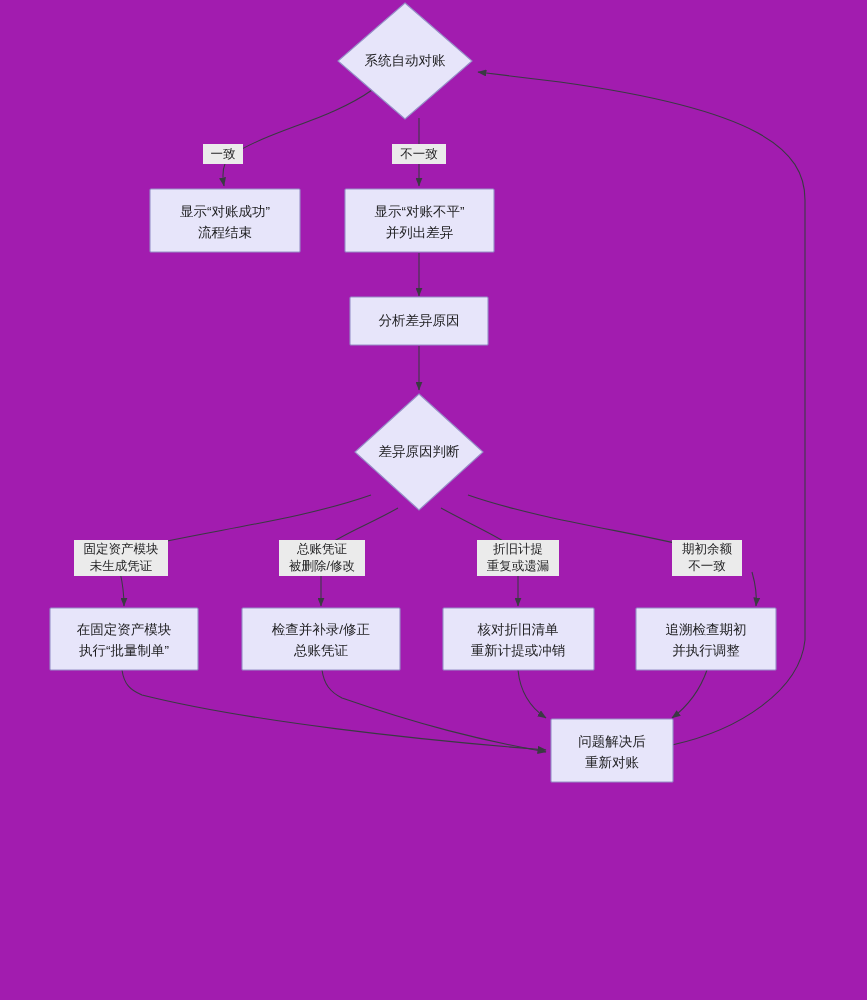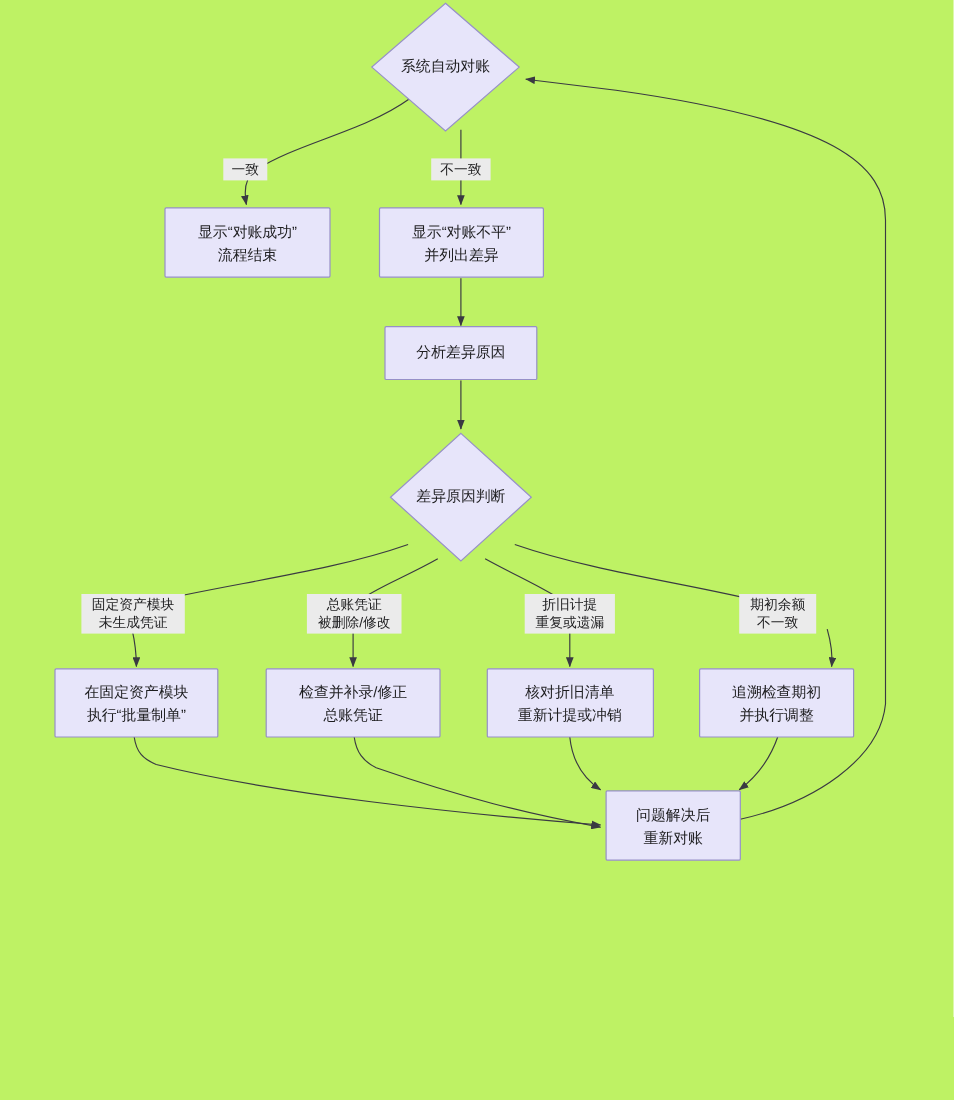--- a/index.html
+++ b/index.html
@@ -10,21 +10,21 @@
   body {
     width: 867px;
     height: 1000px;
     font-family: "Liberation Sans", "DejaVu Sans", sans-serif;
     overflow: hidden;
   }
   #flowchart-root {
     position: relative;
     width: 867px;
     height: 1000px;
-    background: #bef264;
+    background: #a21caf;
   }
   svg#flow-svg {
     display: block;
     width: 867px;
     height: 1000px;
   }
   .node-shape {
     fill: #e7e5fa;
     stroke: #9790c8;
     stroke-width: 1.1;

